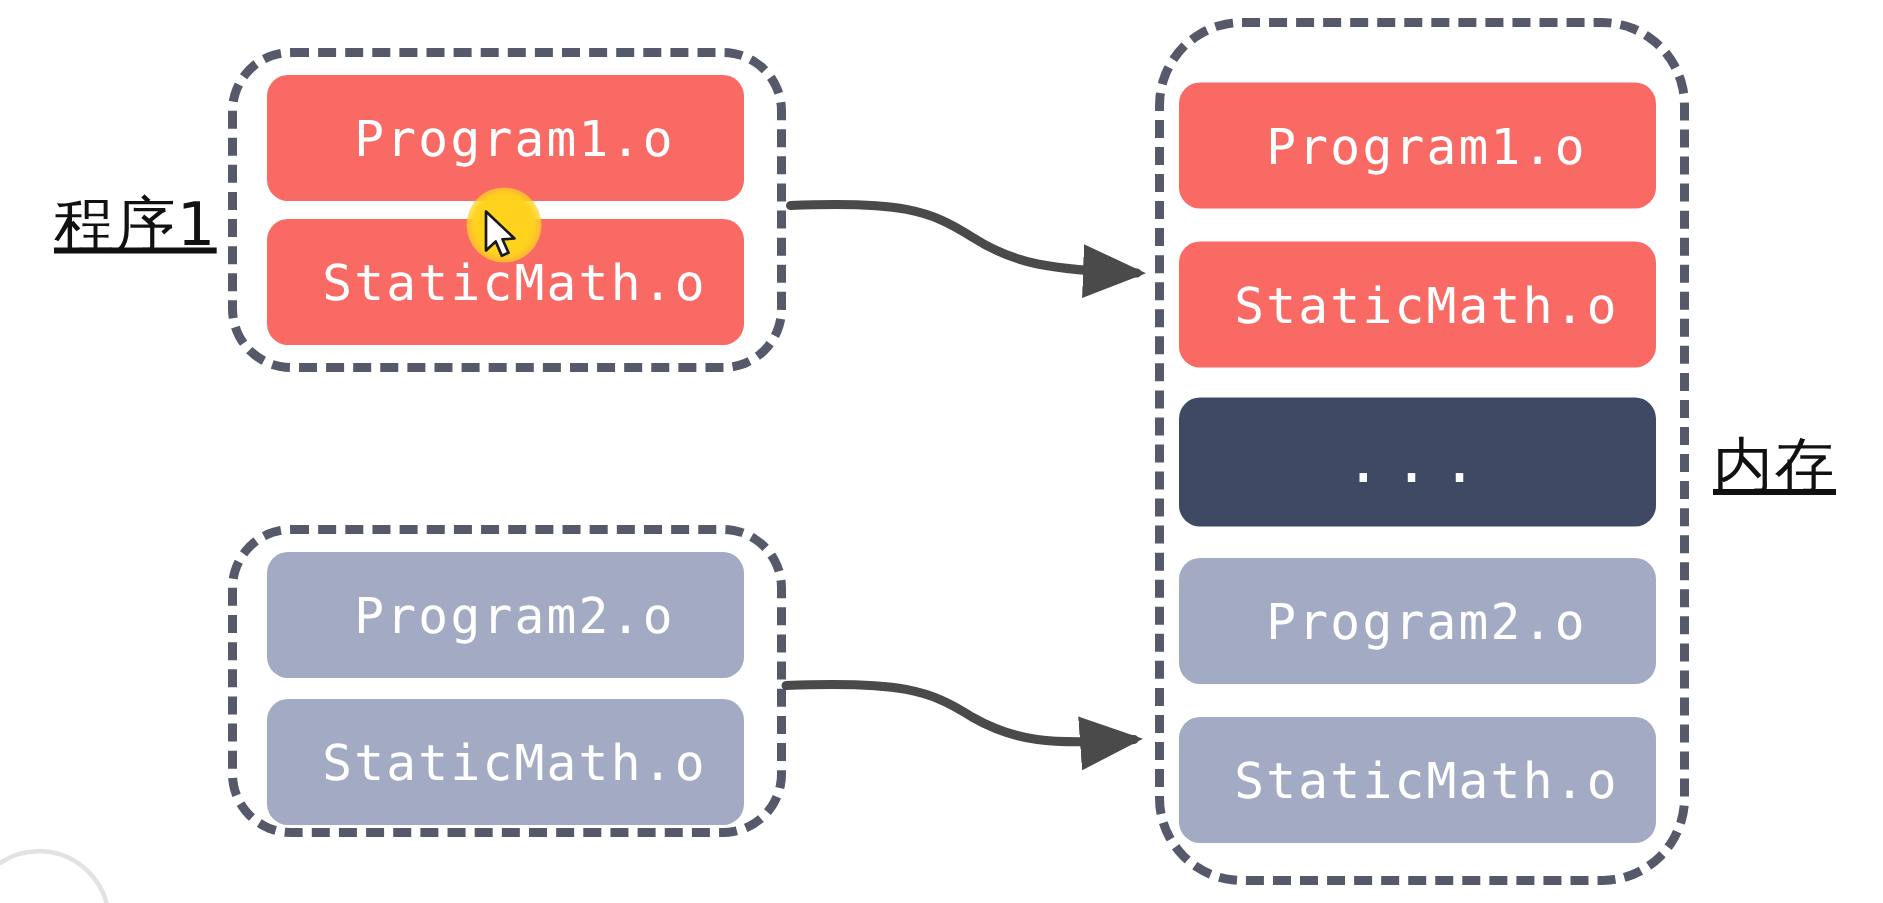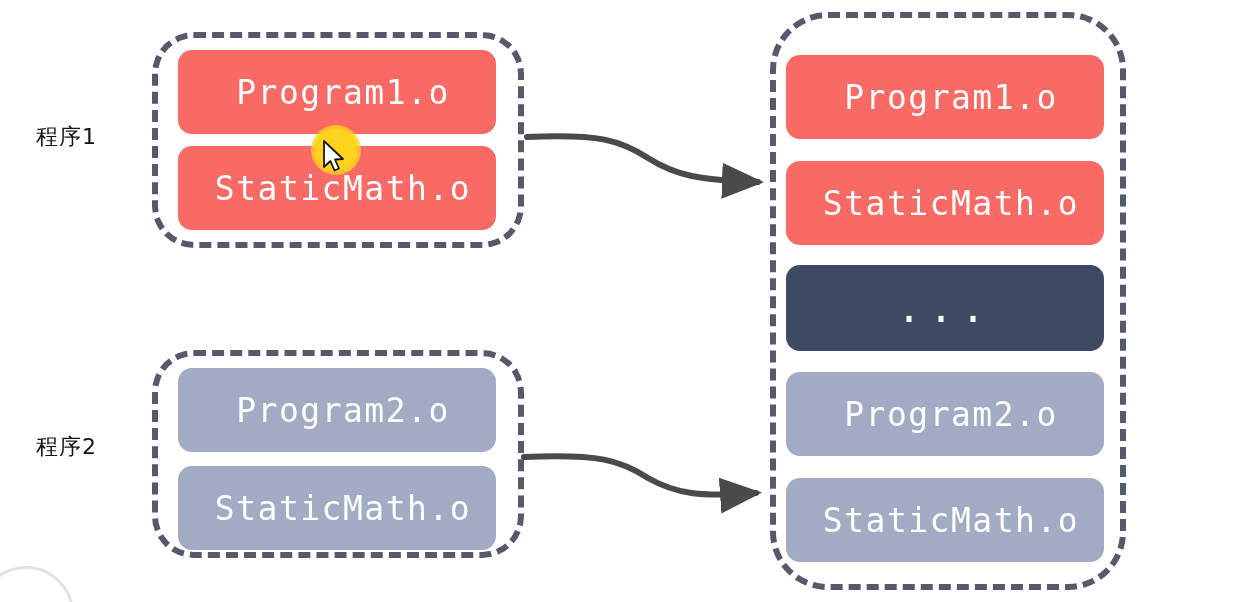--- a/index.html
+++ b/index.html
@@ -31,24 +31,25 @@
     background: transparent;
   }
   .group-box.left-1  { left: 152px; top: 32px;  width: 372px; height: 216px; }
   .group-box.left-2  { left: 152px; top: 350px; width: 372px; height: 208px; }
   .group-box.memory  { left: 770px; top: 12px;  width: 356px; height: 578px; border-radius: 58px; }
 
   
   .side-label {
     position: absolute;
     font-family: "DejaVu Sans", "Liberation Sans", sans-serif;
-    font-size: 22px;
+    font-size: 40px;
     color: #111111;
     white-space: nowrap;
     letter-spacing: 1px;
+    text-decoration: underline;
   }
   .side-label.prog1  { left: 36px;  top: 122px; }
   .side-label.prog2  { left: 36px;  top: 432px; }
   .side-label.memory { left: 1142px; top: 283px; }
 
   
   .obj-block {
     position: absolute;
     box-sizing: border-box;
     border-radius: 14px;
@@ -127,30 +128,30 @@
   <div class="corner-arc"></div>
 
   <div class="side-label prog1">程序1</div>
 
   <div class="group-box left-1"></div>
 
   <div class="obj-block red b-l1a">Program1.o</div>
 
   <div class="obj-block red b-l1b">StaticMath.o</div>
 
-  <div class="side-label prog2">程序2</div>
 
   <div class="group-box left-2"></div>
 
   <div class="obj-block blue b-l2a">Program2.o</div>
 
   <div class="obj-block blue b-l2b">StaticMath.o</div>
 
   <div class="group-box memory"></div>
 
+  <div class="side-label memory">内存</div>
 
   <div class="obj-block red b-m1">Program1.o</div>
 
   <div class="obj-block red b-m2">StaticMath.o</div>
 
   <div class="obj-block dark dots b-m3">...</div>
 
   <div class="obj-block blue b-m4">Program2.o</div>
 
   <div class="obj-block blue b-m5">StaticMath.o</div>

